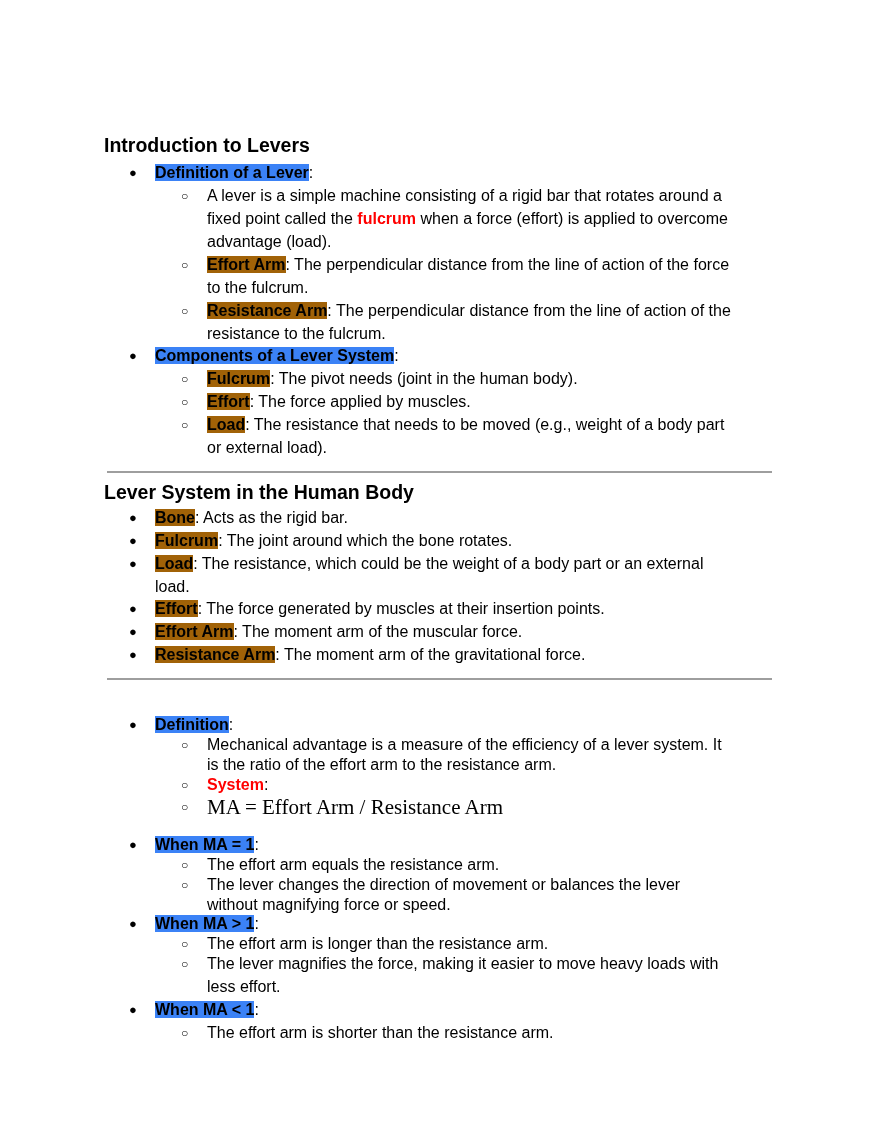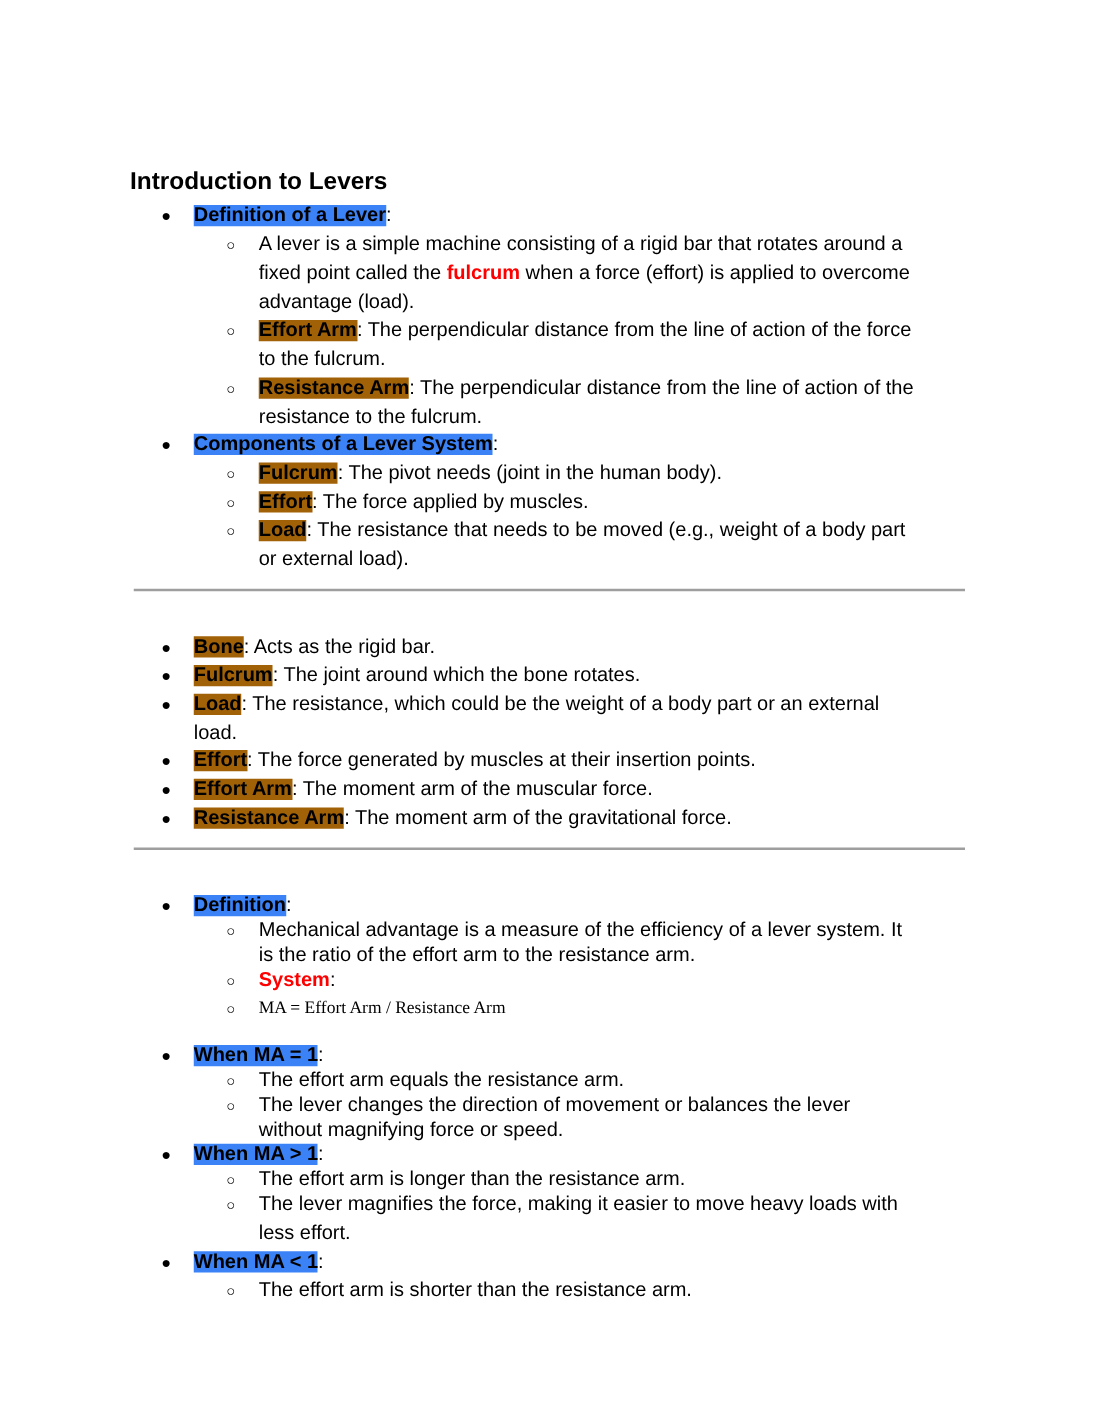--- a/index.html
+++ b/index.html
@@ -12,21 +12,21 @@
   .line { position: absolute; font-size: 16px; white-space: nowrap; line-height: 20px; }
   .b1 { left: 129px; }
   .b2 { left: 181px; }
   .t1 { position: absolute; left: 155px; }
   .t2 { position: absolute; left: 207px; }
   .dot { font-size: 13px; display: inline-block; }
   .circ { font-size: 12px; display: inline-block; }
   .hl-cyan { background: #3b82f6; font-weight: bold; }
   .hl-green { background: #a16207; font-weight: bold; }
   .red { color: #ff0000; font-weight: bold; }
-  .serif { font-family: "Liberation Serif", serif; font-size: 14px; text-align: right; }
+  .serif { font-family: "Liberation Serif", serif; font-size: 21px; text-align: right; }
   .rule { position: absolute; left: 107px; width: 665px; height: 2px; background: #9e9e9e; }
 </style>
 </head>
 <body>
 
 <div class="page">
 
   <div class="h" style="top:121px">Introduction to Levers</div>
 
   <div class="line" style="top:150px">
@@ -77,20 +77,21 @@
   <div class="line" style="top:402px">
     <span class="circ b2" style="position:absolute">○</span>
     <span class="t2"><span class="hl-green">Load</span><span>: The resistance that needs to be moved (e.g., weight of a body part</span></span>
   </div>
   <div class="line" style="top:425px">
     <span class="t2">or external load).</span>
   </div>
 
   <div class="rule" style="top:458px"></div>
 
+  <div class="h" style="top:468px">Lever System in the Human Body</div>
 
   <div class="line" style="top:495px">
     <span class="dot b1" style="position:absolute">●</span>
     <span class="t1"><span class="hl-green">Bone</span><span>: Acts as the rigid bar.</span></span>
   </div>
   <div class="line" style="top:518px">
     <span class="dot b1" style="position:absolute">●</span>
     <span class="t1"><span class="hl-green">Fulcrum</span><span>: The joint around which the bone rotates.</span></span>
   </div>
   <div class="line" style="top:541px">

